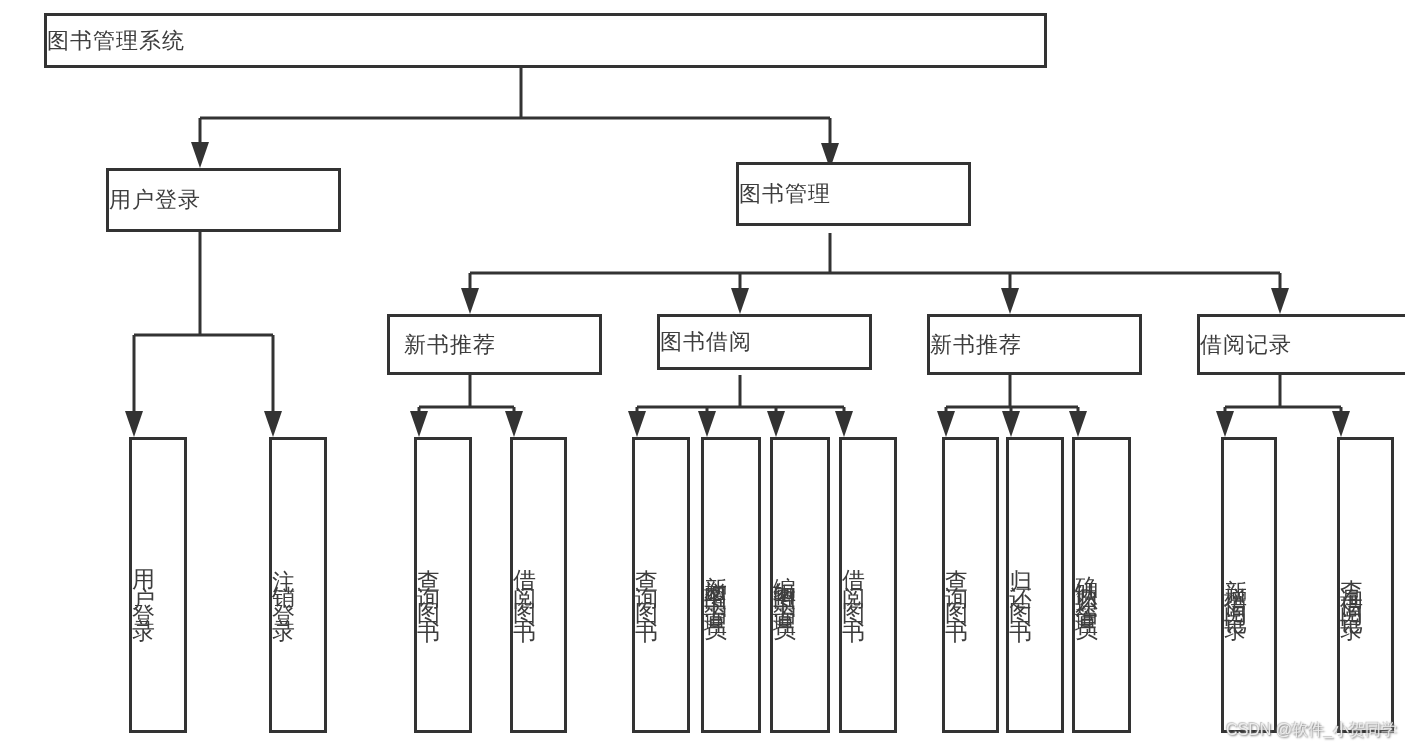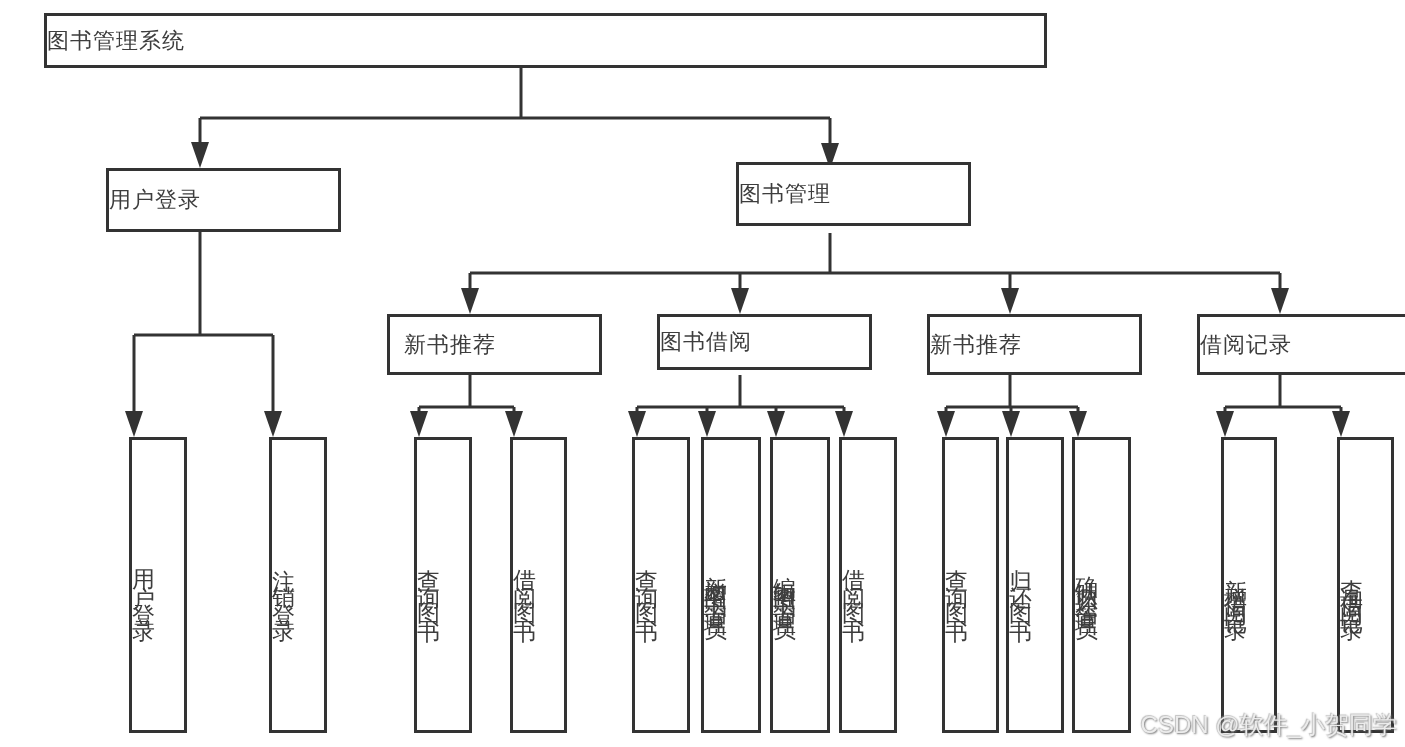--- a/index.html
+++ b/index.html
@@ -40,21 +40,21 @@
     line-height: 1;
   }
   .spread { letter-spacing: 17px; } 
   .mid    { letter-spacing: 8px;  } 
   .tight  { letter-spacing: 6px;  } 
   .watermark {
     position: absolute;
     right: 8px;
     bottom: 6px;
     z-index: 3;
-    font-size: 24px;
+    font-size: 16px;
     color: var(--wm, #ececec);
     text-shadow: 1px 1px 2px rgba(110,110,110,0.95), -1px -1px 1px rgba(150,150,150,0.55);
     white-space: nowrap;
   }
 </style>
 </head>
 <body>
 
 <div id="canvas">
 

